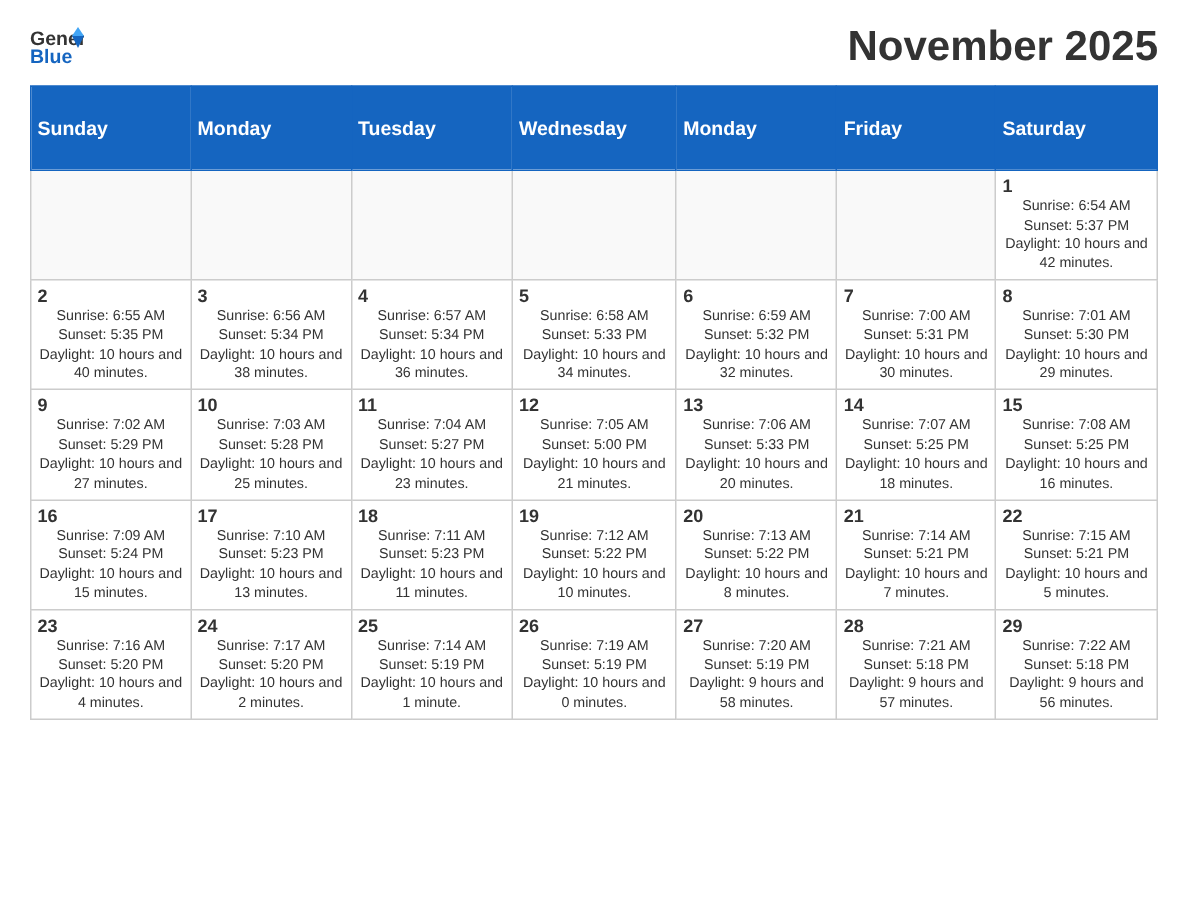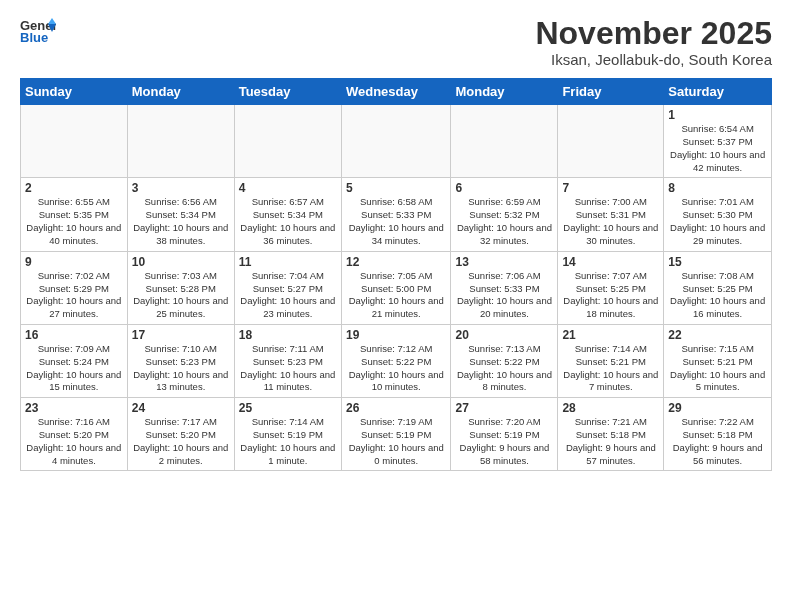--- a/index.html
+++ b/index.html
@@ -27,40 +27,40 @@
       gap: 4px;
     }
     .logo-icon {
       width: 36px;
       height: 30px;
     }
     .title-block {
       text-align: right;
     }
     .month-title {
-      font-size: 32px;
+      font-size: 28px;
       font-weight: bold;
       color: #333;
       line-height: 1.1;
     }
     .location {
       font-size: 15px;
       color: #444;
     }
     .calendar {
       width: 100%;
       border-collapse: collapse;
       border: 1px solid #ccc;
     }
     .calendar th {
       background-color: #1565c0;
       color: #fff;
       font-size: 13px;
       font-weight: bold;
-      padding: 5px 4px;
+      padding: 20px 4px;
       text-align: left;
       border: 1px solid #1565c0;
     }
     .calendar td {
       border: 1px solid #ccc;
       vertical-align: top;
       padding: 3px 4px;
       font-size: 10px;
       color: #333;
       width: 113px;
@@ -93,21 +93,20 @@
     <div class="logo">
       <svg class="logo-icon" viewBox="0 0 36 30">
         <text x="0" y="14" font-size="13" font-weight="bold" fill="#333">General</text>
         <text x="0" y="26" font-size="13" font-weight="bold" fill="#1565c0">Blue</text>
         <polygon points="28,8 36,8 32,16" fill="#1565c0"></polygon>
         <polygon points="28,8 32,2 36,8" fill="#42a5f5"></polygon>
       </svg>
     </div>
     <div class="title-block">
       <div class="month-title">November 2025</div>
-      <div class="location">Iksan, Jeollabuk-do, South Korea</div>
     </div>
   </div>
 
   <table class="calendar">
     <thead>
       <tr>
       <th>Sunday</th>
           <th>Monday</th>
           <th>Tuesday</th>
           <th>Wednesday</th>

